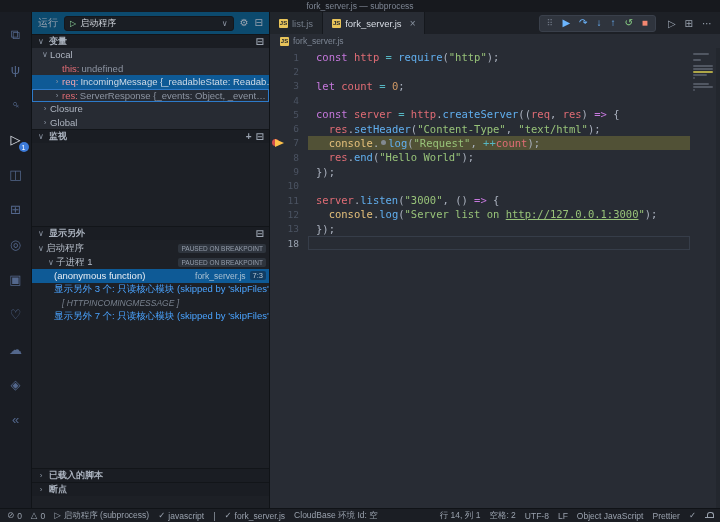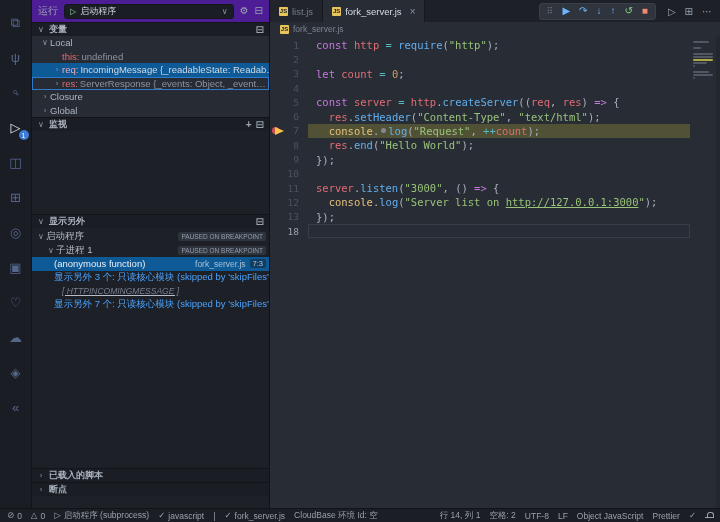--- a/index.html
+++ b/index.html
@@ -8,21 +8,21 @@
 .window{width:720px;height:522px;display:flex;flex-direction:column}
 .titlebar{height:12px;flex:0 0 auto;background:#17191e;display:flex;align-items:center;justify-content:center;font-size:8.5px;color:#7e8694}
 .main{flex:1;display:flex;min-height:0}
 
 .activitybar{width:32px;flex:0 0 auto;background:#1a1d24;border-right:1px solid #101317;display:flex;flex-direction:column;align-items:center;padding-top:5px}
 .ab-item{width:32px;height:35px;display:flex;align-items:center;justify-content:center;position:relative;color:#53678c;font-size:13px;cursor:pointer}
 .ab-item.active{color:#e4e8ef}
 .ab-glyph{display:inline-block}
 .ab-badge{position:absolute;right:3px;bottom:5px;background:#3d7bd9;color:#fff;font-size:7px;min-width:10px;height:10px;border-radius:5px;display:flex;align-items:center;justify-content:center;padding:0 2px}
 
-.sidebar{width:238px;flex:0 0 auto;background:#4c1d95;border-right:1px solid #101317;display:flex;flex-direction:column;min-height:0}
+.sidebar{width:238px;flex:0 0 auto;background:#0c4a6e;border-right:1px solid #101317;display:flex;flex-direction:column;min-height:0}
 .run-header{height:22px;flex:0 0 auto;display:flex;align-items:center;padding:0 6px;gap:6px}
 .run-title{font-size:10px;color:#9aa3b0}
 .launch-select{flex:1;height:15px;background:#1a1e24;border:1px solid #14171c;border-radius:3px;display:flex;align-items:center;padding:0 5px;gap:4px;font-size:9px;color:#d2d7de;cursor:pointer;overflow:hidden}
 .launch-play{color:#8fd49a;font-size:8px}
 .launch-chev{margin-left:auto;color:#8a93a1;font-size:8px}
 .hdr-icon{color:#9aa3b0;font-size:10px;cursor:pointer;line-height:1}
 .sect-hdr{height:14px;flex:0 0 auto;background:#1a1d23;border-top:1px solid #121519;display:flex;align-items:center;padding:0 5px;gap:4px;font-size:9px;font-weight:700;color:#aab2be;cursor:pointer}
 .sect-hdr .chev{font-weight:400;font-size:8px;color:#8a93a1;width:8px;text-align:center}
 .sect-hdr .spacer{flex:1}
 .vars-body{height:81px;flex:0 0 auto;background:#272b33;overflow:hidden}
@@ -84,20 +84,23 @@
 .sb-item{display:flex;align-items:center;gap:3px;cursor:pointer}
 .sb-ic{font-size:8.5px;line-height:1}
 .bell{position:relative;width:8px;height:8px}
 .bell::before{content:"";position:absolute;left:1.5px;top:0;width:5px;height:5px;border:1px solid #99a1ad;border-bottom:none;border-radius:3px 3px 0 0}
 .bell::after{content:"";position:absolute;left:0;top:5px;width:8px;height:1px;background:#99a1ad}
 </style>
 </head>
 <body>
 
 <div class="window">
+  <div class="titlebar">
+    <span>fork_server.js — subprocess</span>
+  </div>
   <div class="main">
 
     <div class="activitybar">
         <div class="ab-item">
           <span class="ab-glyph">⧉</span>
         </div>
         <div class="ab-item">
           <span class="ab-glyph">ψ</span>
         </div>
         <div class="ab-item">
@@ -208,21 +211,21 @@
             <span class="cs-badge">PAUSED ON BREAKPOINT</span>
           </div>
           <div class="cs-row sel" style="padding-left: 22px;">
             <span class="cs-lbl">(anonymous function)</span>
             <span class="cs-file">fork_server.js</span>
             <span class="cs-linecol">7:3</span>
           </div>
           <div class="cs-row" style="padding-left: 22px;">
             <span class="cs-link">显示另外 3 个: 只读核心模块 (skipped by 'skipFiles')</span>
           </div>
-          <div class="cs-row" style="padding-left: 30px; text-decoration: underline;">
+          <div class="cs-row" style="padding-left: 30px;">
             <span class="cs-dim">[ HTTPINCOMINGMESSAGE ]</span>
           </div>
           <div class="cs-row" style="padding-left: 22px;">
             <span class="cs-link">显示另外 7 个: 只读核心模块 (skipped by 'skipFiles')</span>
           </div>
         </div>
 
       <div class="sect-hdr">
         <span class="chev">›</span>
         <span>已载入的脚本</span>

